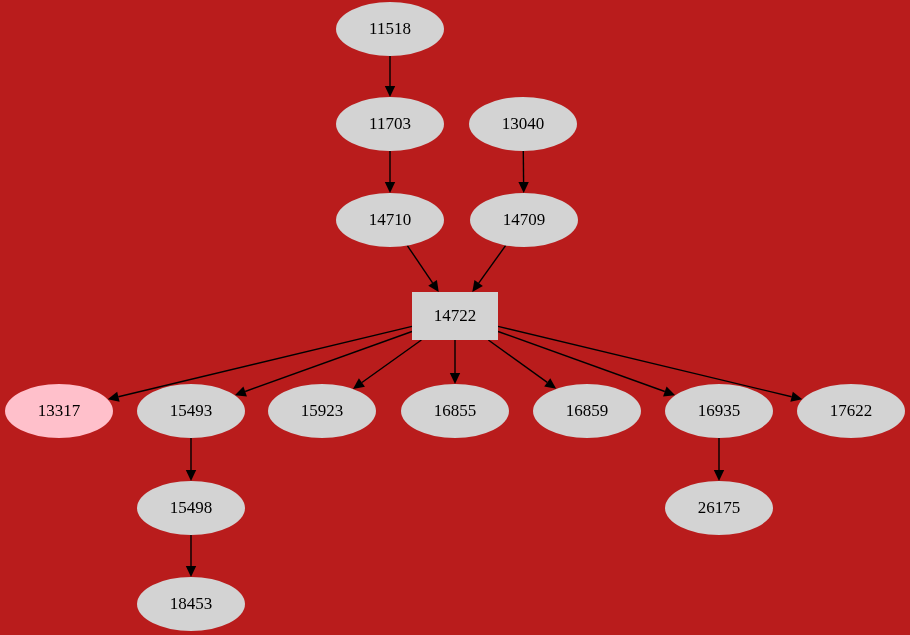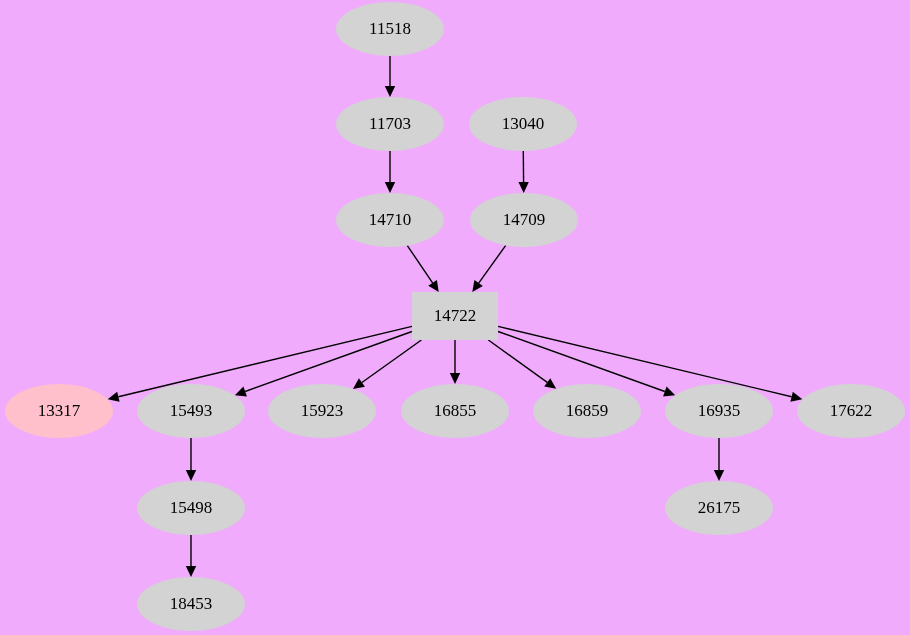--- a/index.html
+++ b/index.html
@@ -7,21 +7,21 @@
     padding: 0;
     background: #ffffff;
   }
   body {
     font-family: "Liberation Serif", "DejaVu Serif", serif;
   }
   #graph-canvas {
     position: relative;
     width: 910px;
     height: 635px;
-    background: #f0abfc;
+    background: #b91c1c;
     overflow: hidden;
   }
   #graph-svg {
     position: absolute;
     top: 0;
     left: 0;
     width: 910px;
     height: 635px;
   }
   .node-label {

